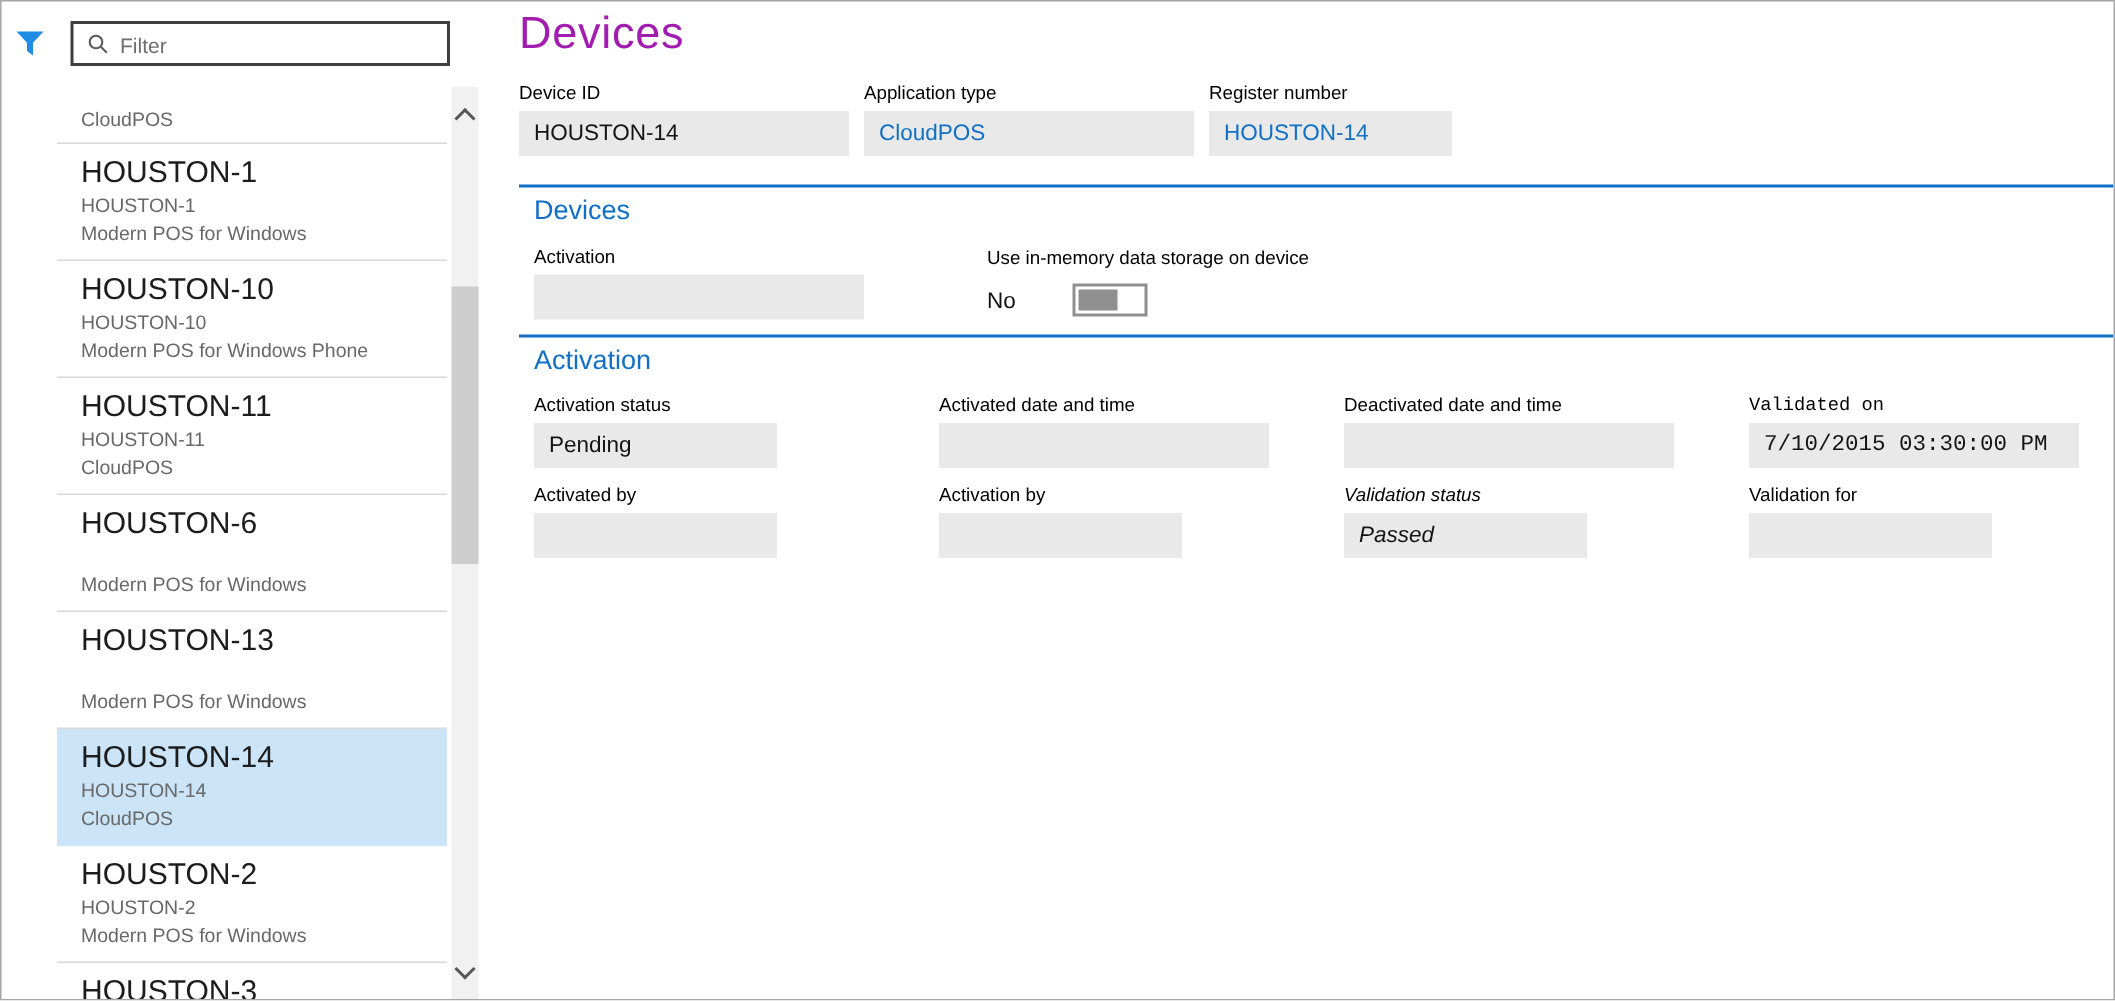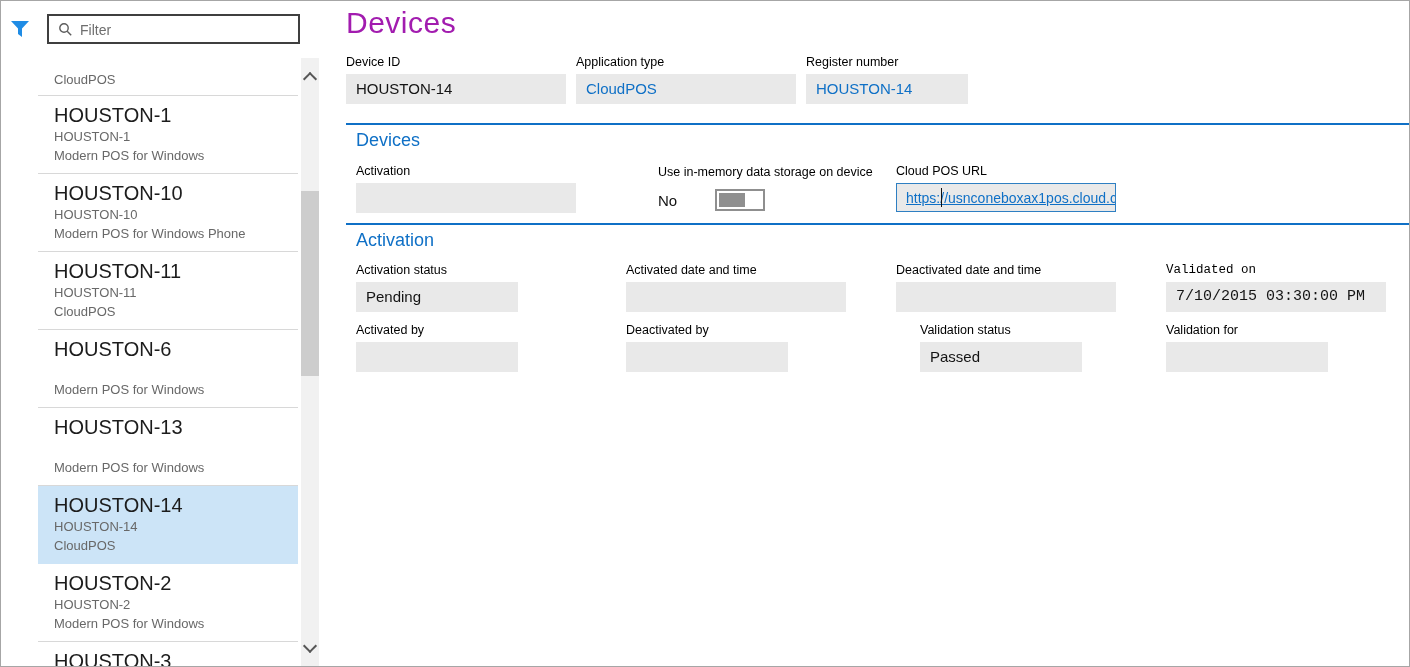--- a/index.html
+++ b/index.html
@@ -155,27 +155,20 @@
     <div class="af" style="left:280px;top:164px;margin-left:32px;">
       <div class="flabel">Use in-memory data storage on device</div>
       <div class="toggle-row">
         <span class="toggle-state">No</span>
         <div class="toggle">
           <div class="toggle-knob"></div>
         </div>
       </div>
     </div>
 
-    <div class="af" style="left:550px;top:163px;width:220px;">
-      <div class="flabel">Cloud POS URL</div>
-      <div class="url-box">
-        <span class="url-text">https://usnconeboxax1pos.cloud.c</span>
-        <span class="caret"></span>
-      </div>
-    </div>
 
     <div class="section-rule" style="top:222px;"></div>
     <div class="section-title" style="top:229px;">Activation</div>
 
     <div class="af" style="left:10px;top:262px;width:162px;">
       <div class="flabel">Activation status</div>
       <div class="vbox">Pending</div>
     </div>
     <div class="af" style="left:280px;top:262px;width:220px;">
       <div class="flabel">Activated date and time</div>
@@ -187,24 +180,24 @@
     </div>
     <div class="af" style="left:820px;top:262px;width:220px;font-family:Liberation Mono, monospace;">
       <div class="flabel">Validated on</div>
       <div class="vbox">7/10/2015 03:30:00 PM</div>
     </div>
     <div class="af" style="left:10px;top:322px;width:162px;">
       <div class="flabel">Activated by</div>
       <div class="vbox"></div>
     </div>
     <div class="af" style="left:280px;top:322px;width:162px;">
-      <div class="flabel">Deactivated by</div>
-      <div class="vbox"></div>
-    </div>
-    <div class="af" style="left:574px;top:322px;width:162px;">
+      <div class="flabel">Activation by</div>
+      <div class="vbox"></div>
+    </div>
+    <div class="af" style="left:550px;top:322px;width:162px;font-style:italic;">
       <div class="flabel">Validation status</div>
       <div class="vbox">Passed</div>
     </div>
     <div class="af" style="left:820px;top:322px;width:162px;">
       <div class="flabel">Validation for</div>
       <div class="vbox"></div>
     </div>
   </div>
 </div>
 

